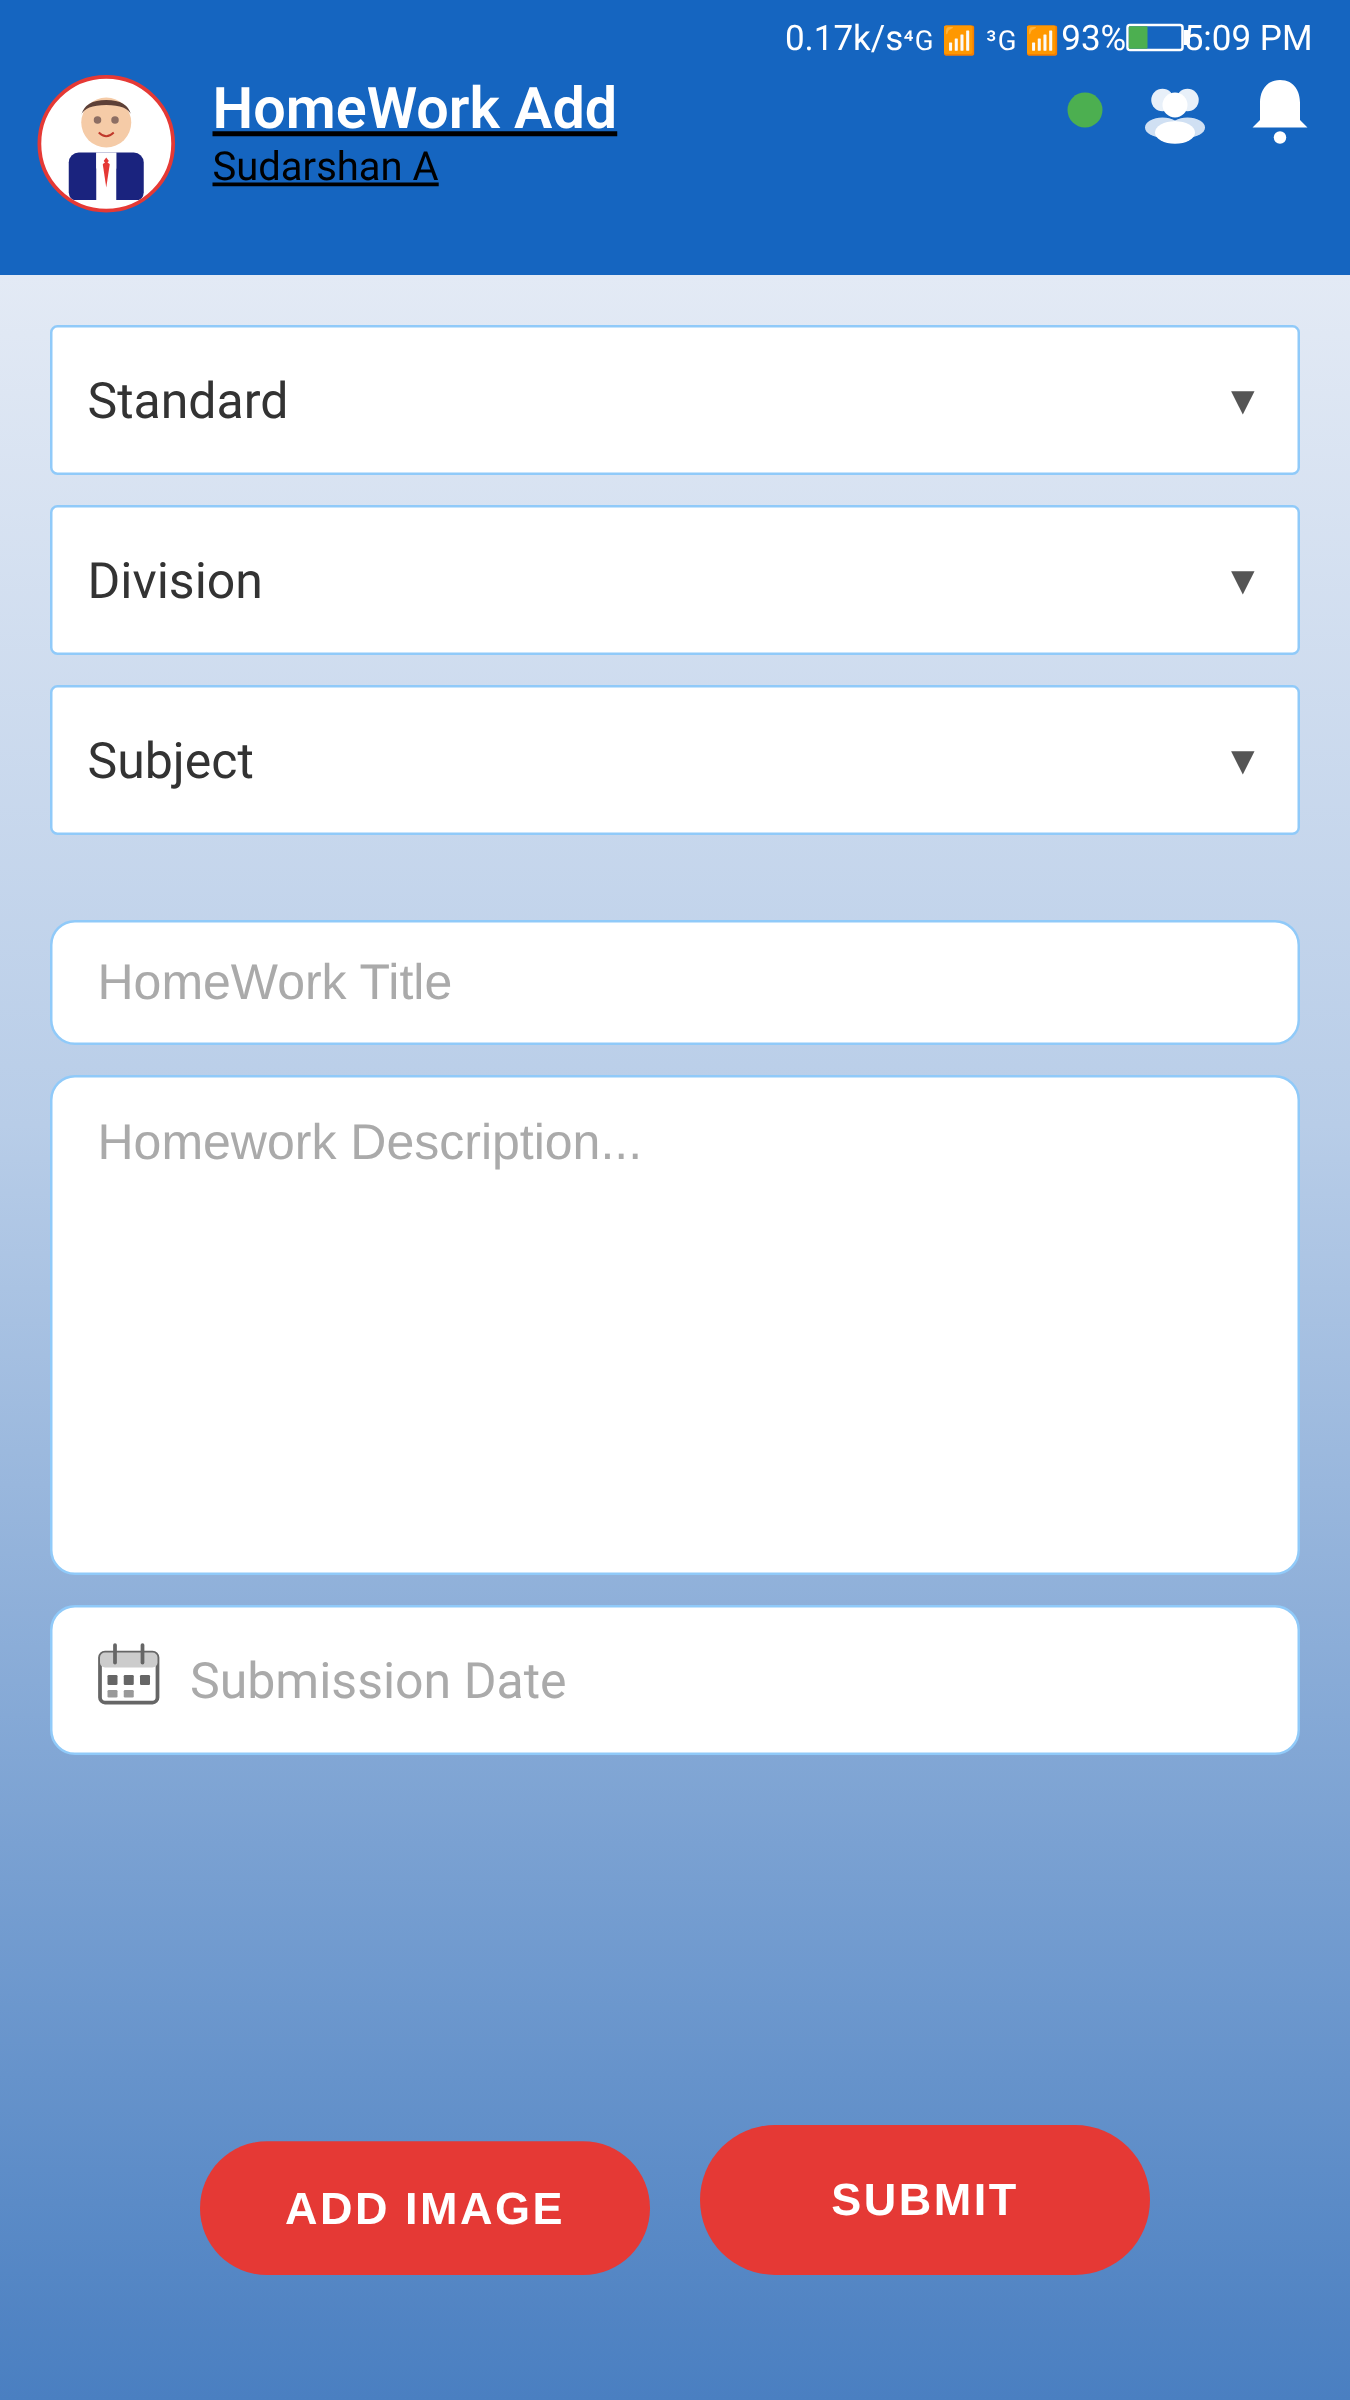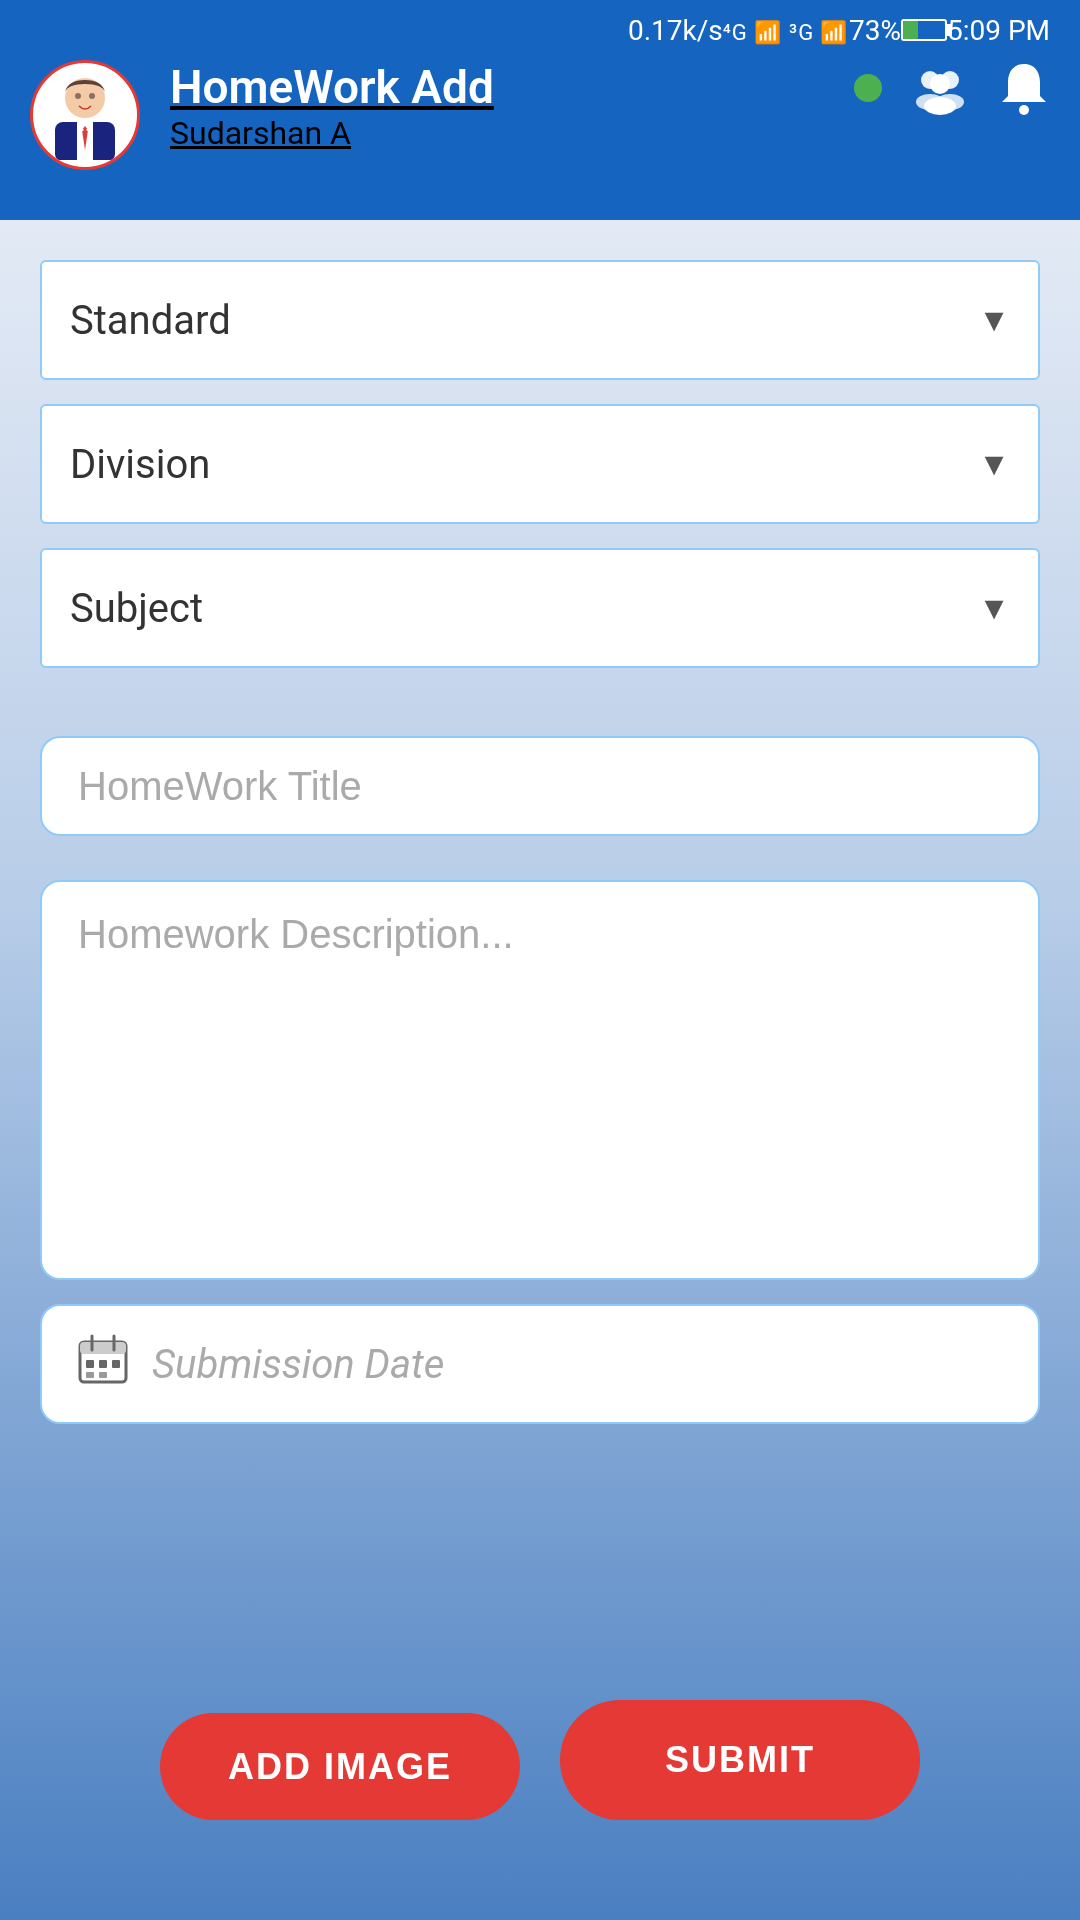--- a/index.html
+++ b/index.html
@@ -199,40 +199,38 @@
       height: 400px;
       background: white;
       border: 2px solid #90caf9;
       border-radius: 20px;
       padding: 30px 36px;
       font-size: 40px;
       color: #333;
       outline: none;
       resize: none;
       font-family: Arial, sans-serif;
-      margin-top: 20px;
     }
 
     .textarea-field::placeholder {
       color: #aaa;
     }
 
     
     .date-field {
       width: 100%;
       height: 120px;
       background: white;
       border: 2px solid #90caf9;
       border-radius: 20px;
       display: flex;
       align-items: center;
       padding: 0 36px;
       gap: 24px;
       cursor: pointer;
-      font-style: italic;
     }
 
     .calendar-icon {
       font-size: 44px;
       color: #666;
     }
 
     .date-placeholder {
       font-size: 40px;
       color: #aaa;
@@ -282,21 +280,21 @@
   </style>
 </head>
 <body>
 
 <div class="status-bar">
   <span>0.17k/s</span>
   <span>
     
     <span style="font-size:22px; letter-spacing:1px;">⁴G 📶 ³G 📶</span>
   </span>
-  <span>73%</span>
+  <span>93%</span>
   <div class="battery-icon">
     <div class="battery-body">
       <div class="battery-fill"></div>
     </div>
   </div>
   <span>5:09 PM</span>
 </div>
 
 <div class="app-bar">
   <div class="avatar-container">

